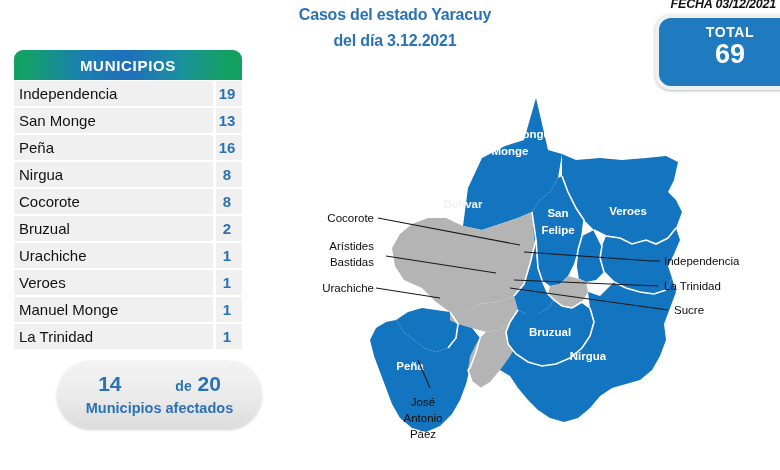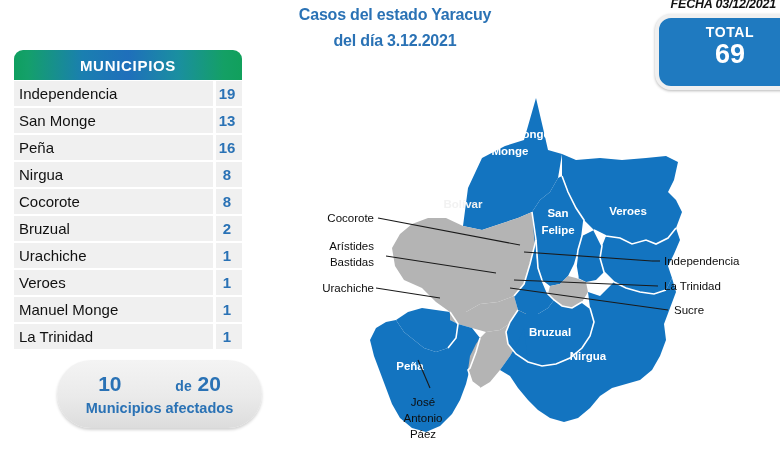--- a/index.html
+++ b/index.html
@@ -212,21 +212,21 @@
       <div class="trow">
         <div class="tname">La Trinidad</div>
         <div class="tval">1</div>
       </div>
 
     </div>
   </div>
 
   <div class="affected">
     <div class="line1">
-      <span>10</span>
+      <span>14</span>
       <span class="de">de</span>
       <span>20</span>
     </div>
     <div class="line2">Municipios afectados</div>
   </div>
 
   <div class="map-wrap">
     <svg viewBox="0 0 480 382" xmlns="http://www.w3.org/2000/svg">
 
       <g>

